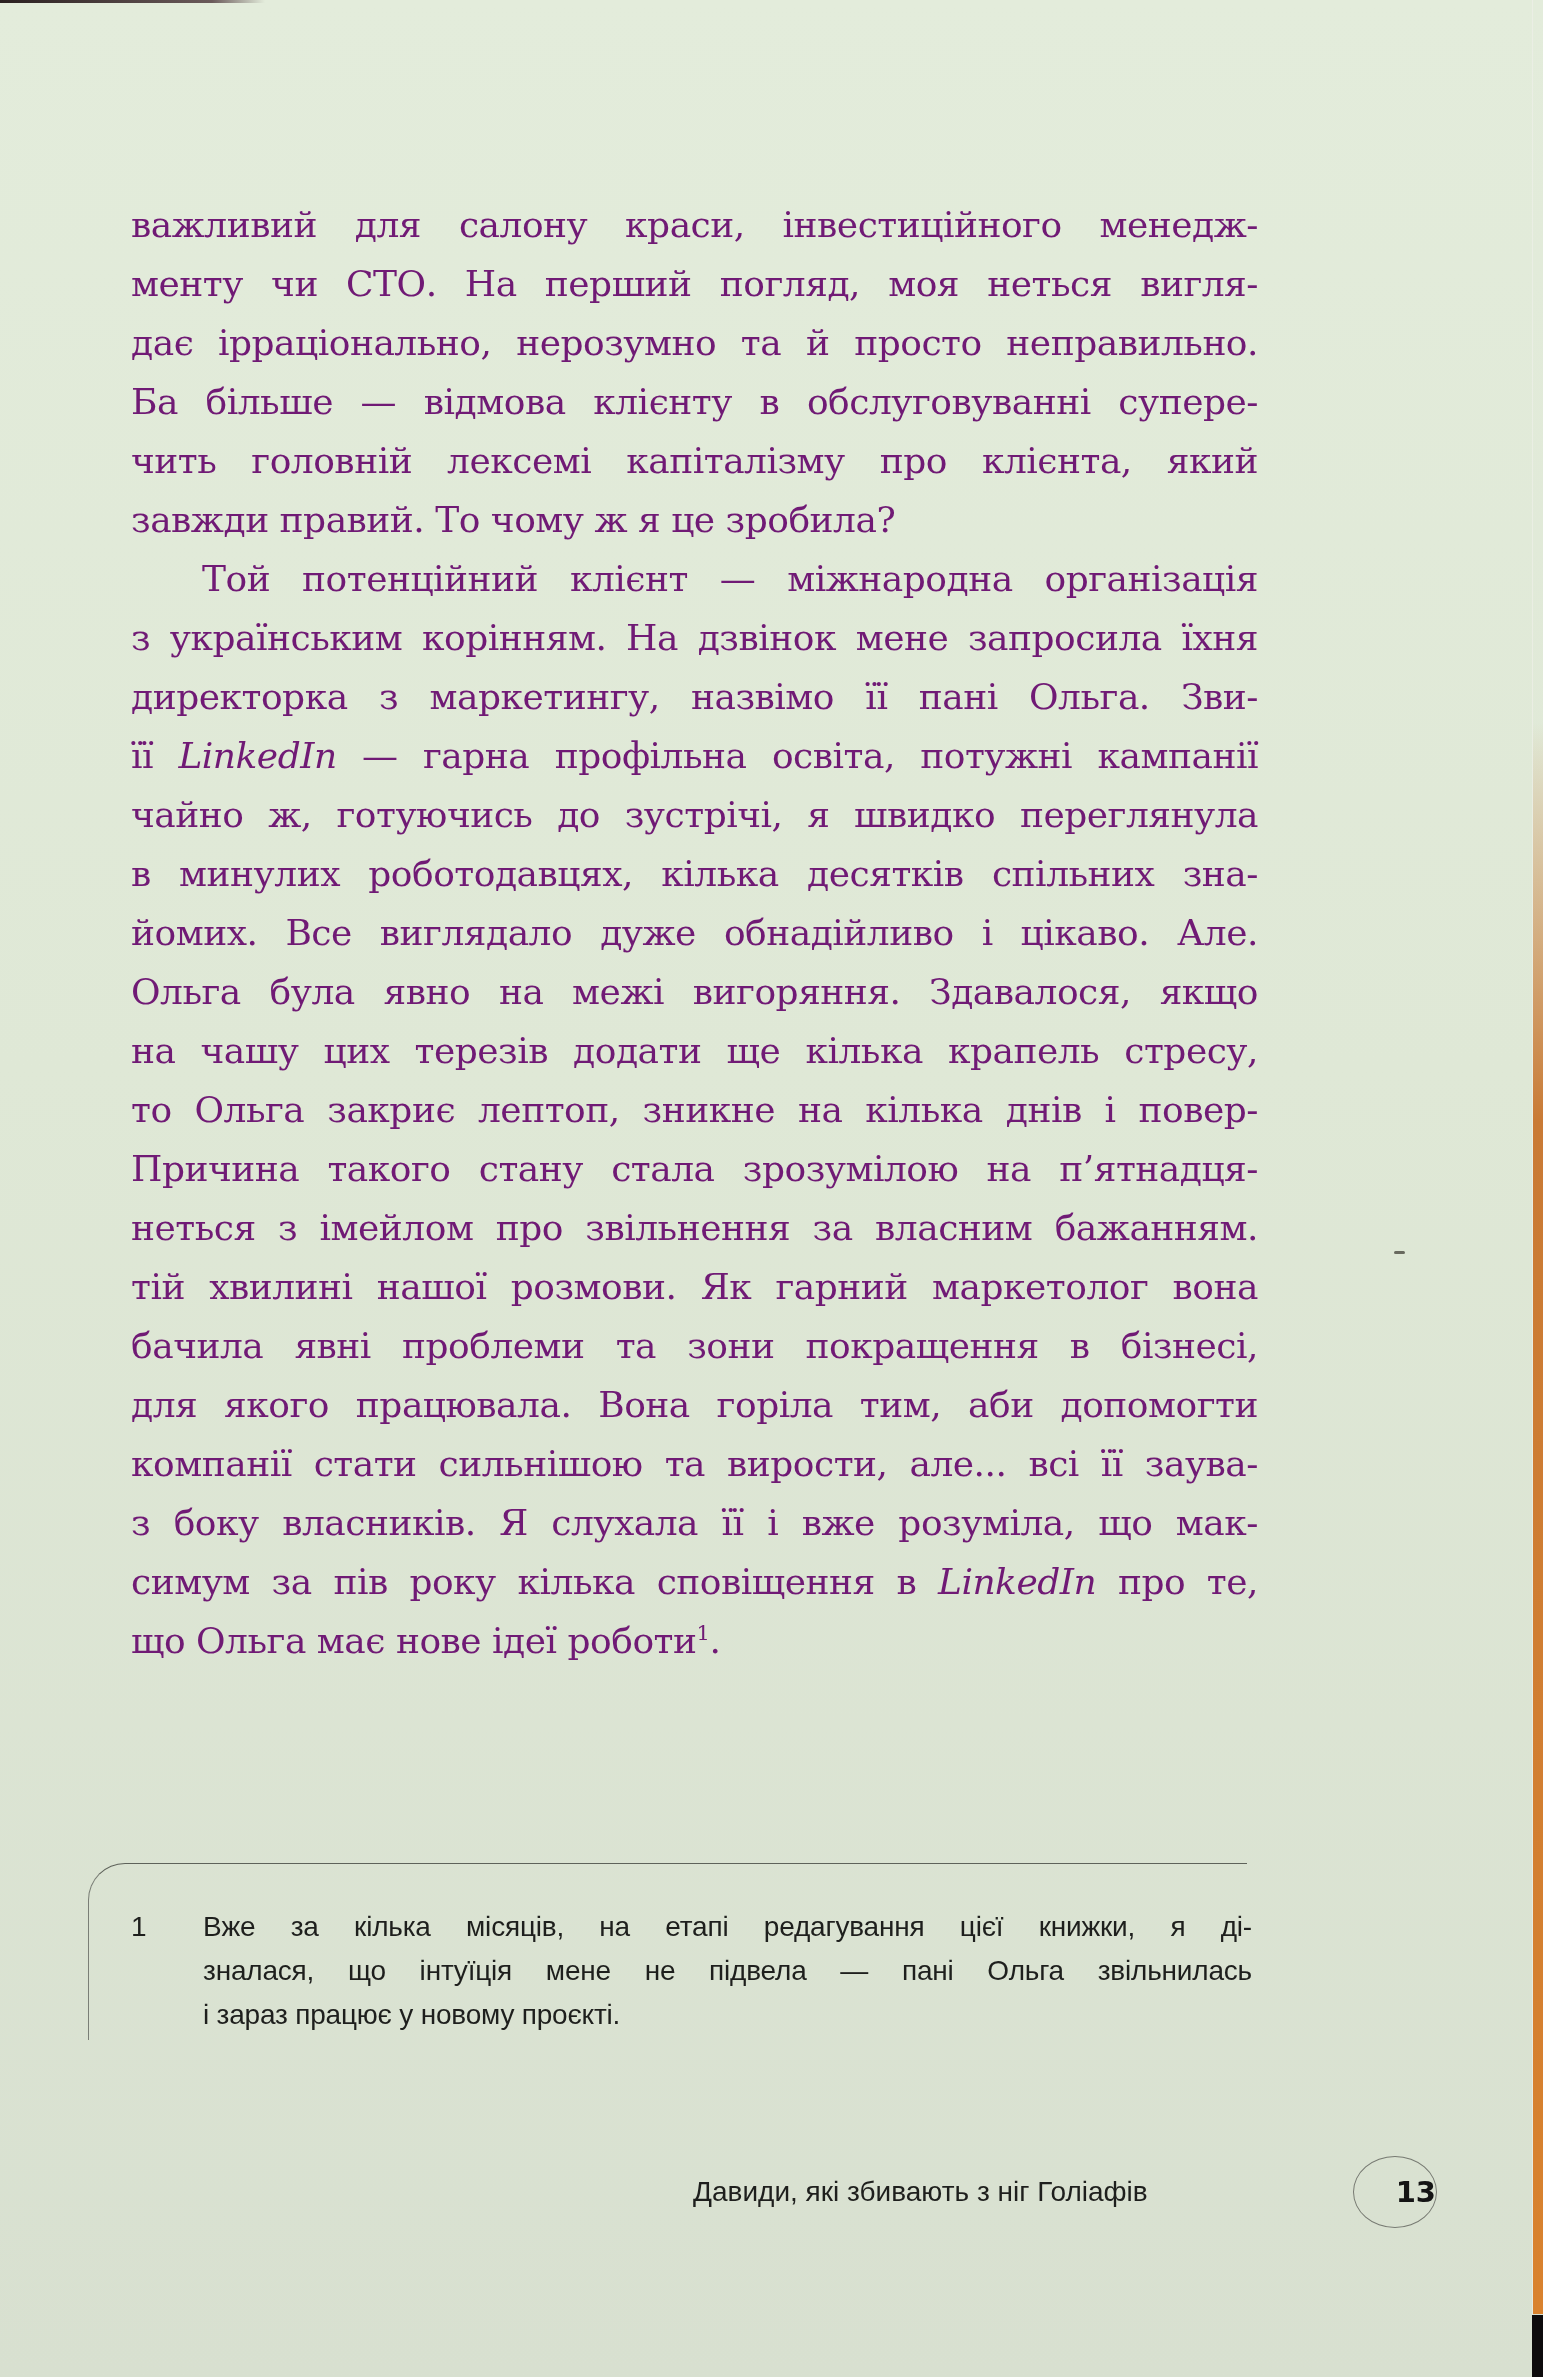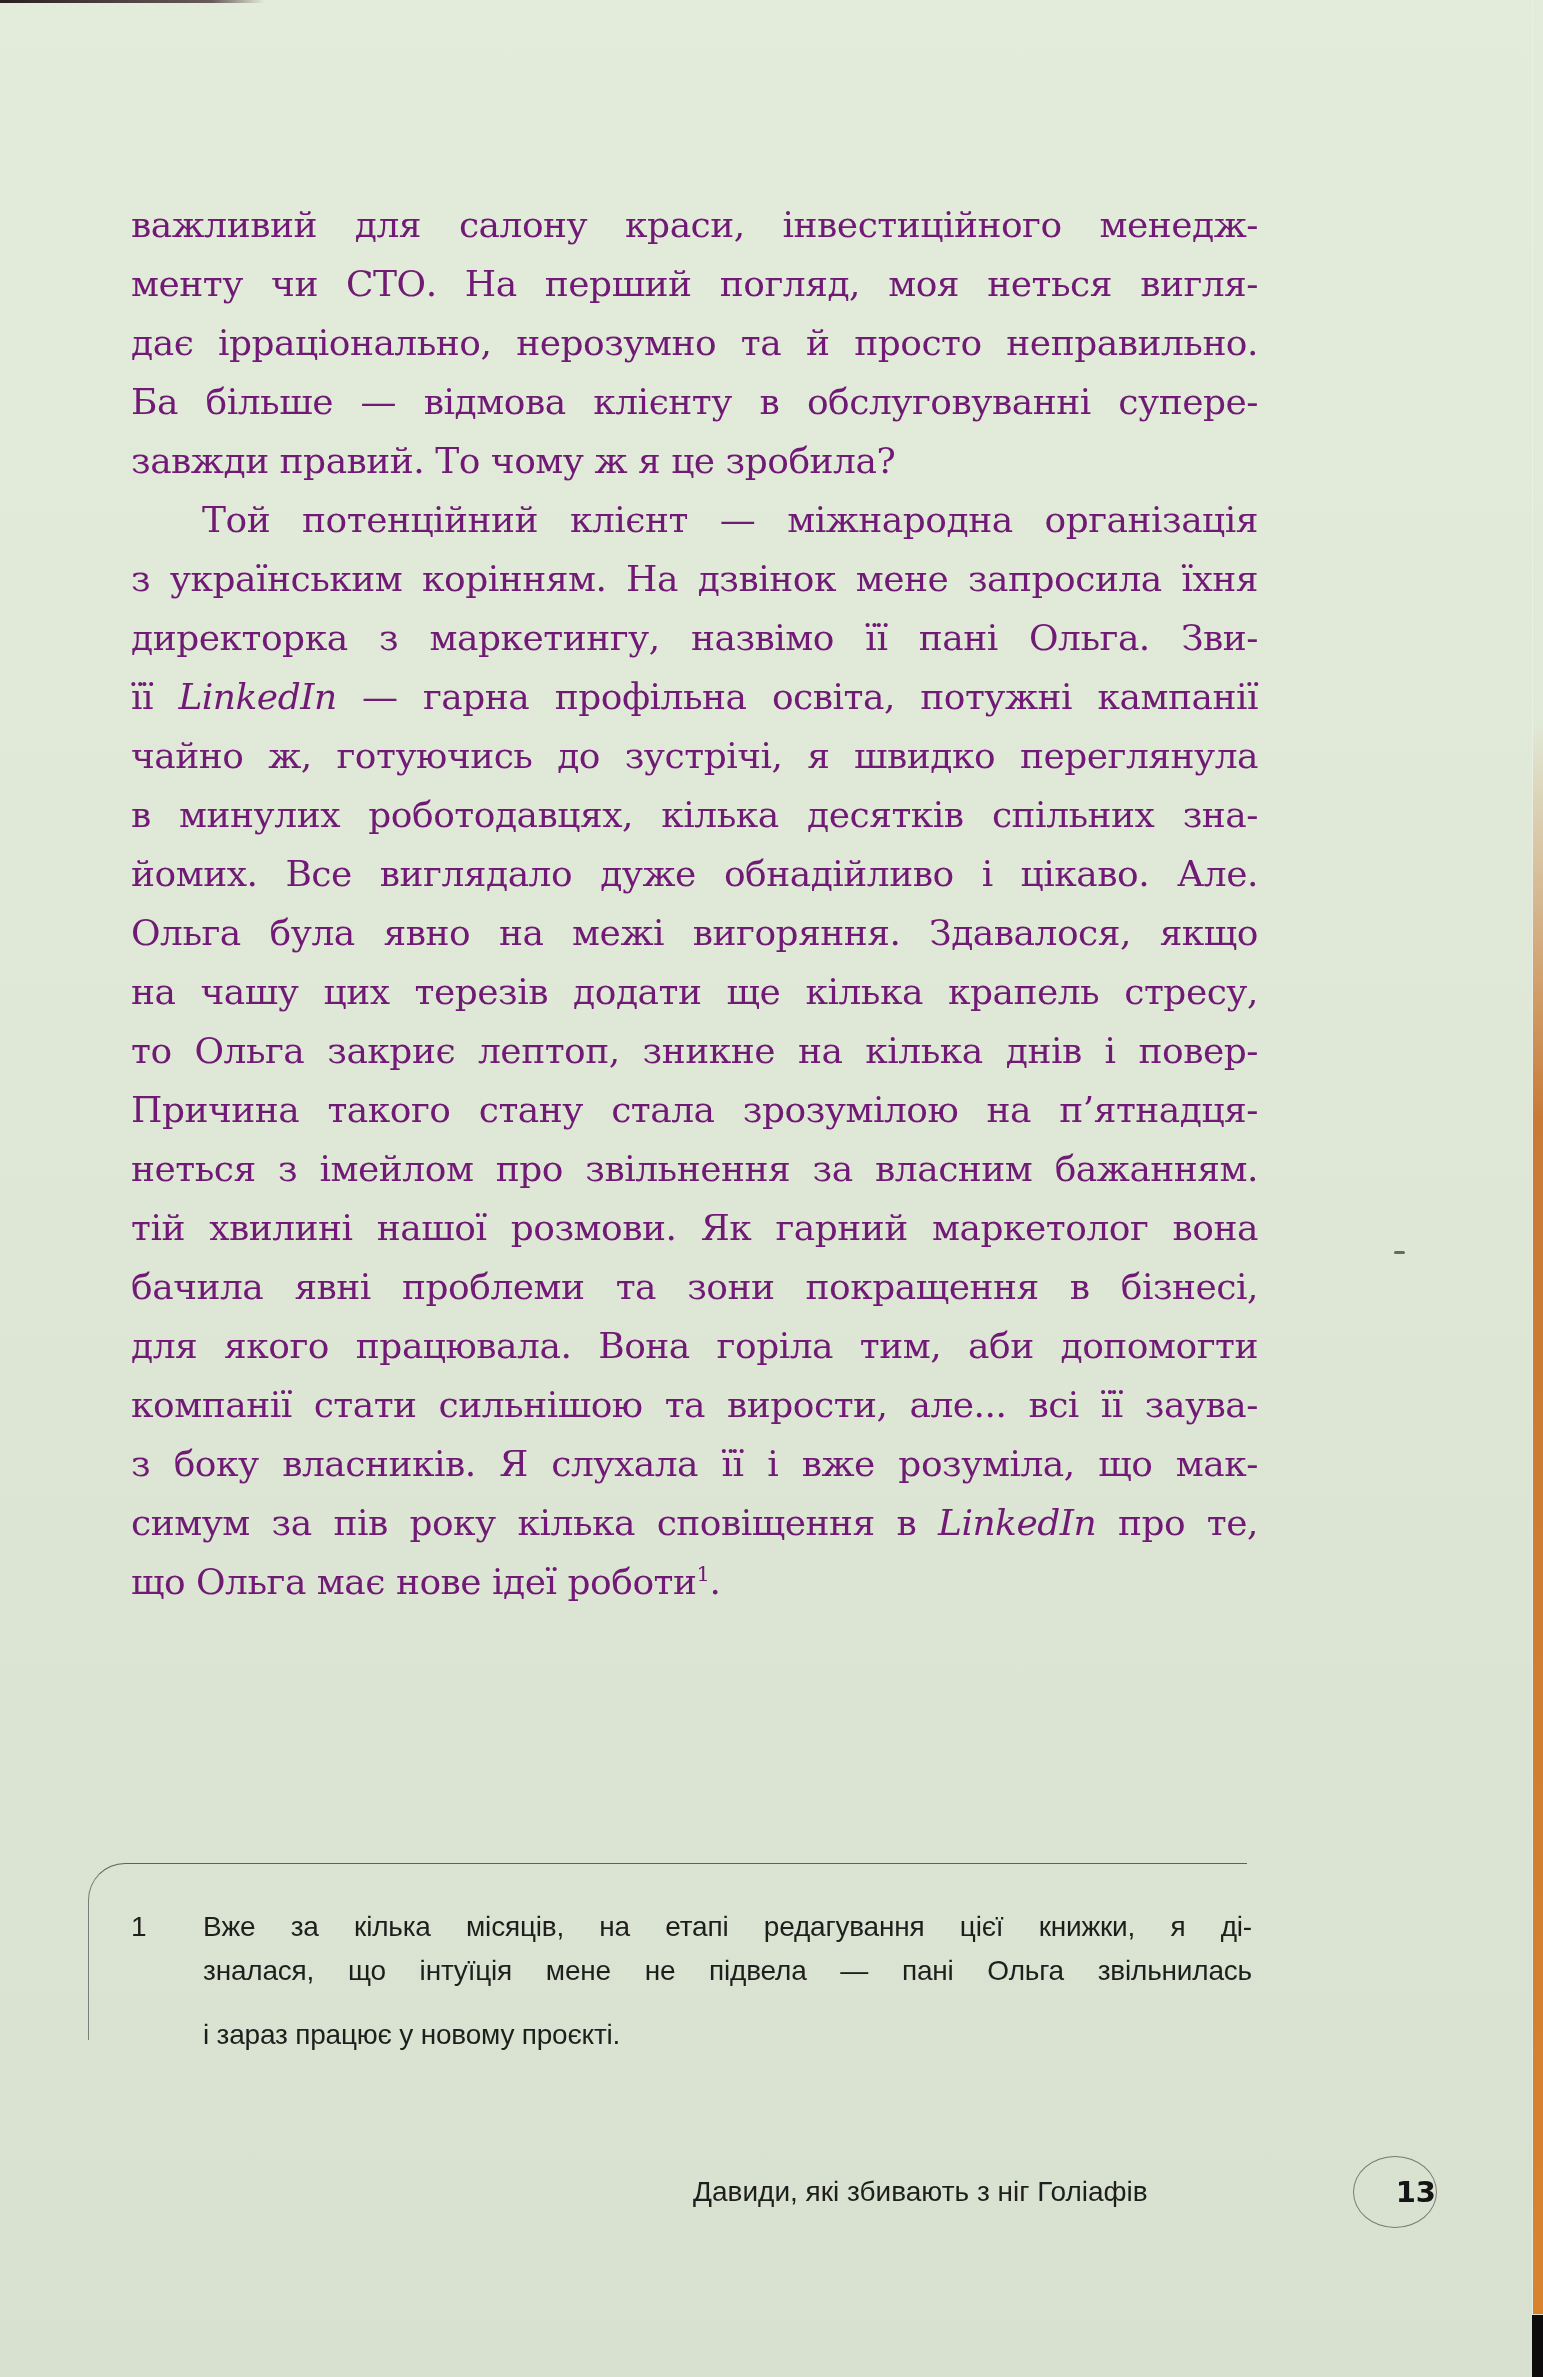--- a/index.html
+++ b/index.html
@@ -103,21 +103,21 @@
     top: 0;
     width: 1049px;
   }
   .footnote-line {
     display: block;
     white-space: nowrap;
     text-align: justify;
     text-align-last: justify;
     letter-spacing: -0.2px;
   }
-  .footnote-line.last { text-align-last: left; margin-top: 20px; }
+  .footnote-line.last { text-align-last: left; }
   .footer-title {
     position: absolute;
     left: 693px;
     top: 2172px;
     font-family: "Liberation Sans", "DejaVu Sans", sans-serif;
     font-size: 28px;
     line-height: 40px;
     color: #1e1f1d;
     white-space: nowrap;
   }
@@ -161,20 +161,21 @@
 <div class="page-edge"></div>
 <div class="spine-orange"></div>
 <div class="spine-black"></div>
 <div class="speck"></div>
 
 <div class="body-text">
   <span class="line">важливий для салону краси, інвестиційного менедж-</span>
   <span class="line">менту чи СТО. На перший погляд, моя неться вигля-</span>
   <span class="line">дає ірраціонально, нерозумно та й просто неправильно.</span>
   <span class="line">Ба більше — відмова клієнту в обслуговуванні супере-</span>
+  <span class="line">чить головній лексемі капіталізму про клієнта, який</span>
   <span class="line last">завжди правий. То чому ж я це зробила?</span>
 
   <span class="line indent">Той потенційний клієнт — міжнародна організація</span>
   <span class="line">з українським корінням. На дзвінок мене запросила їхня</span>
   <span class="line">директорка з маркетингу, назвімо її пані Ольга. Зви-</span>
   <span class="line"><span>її</span> <i>LinkedIn</i> <span>— гарна профільна освіта, потужні кампанії</span></span>
   <span class="line">чайно ж, готуючись до зустрічі, я швидко переглянула</span>
   <span class="line">в минулих роботодавцях, кілька десятків спільних зна-</span>
   <span class="line">йомих. Все виглядало дуже обнадійливо і цікаво. Але.</span>
   <span class="line">Ольга була явно на межі вигоряння. Здавалося, якщо</span>

